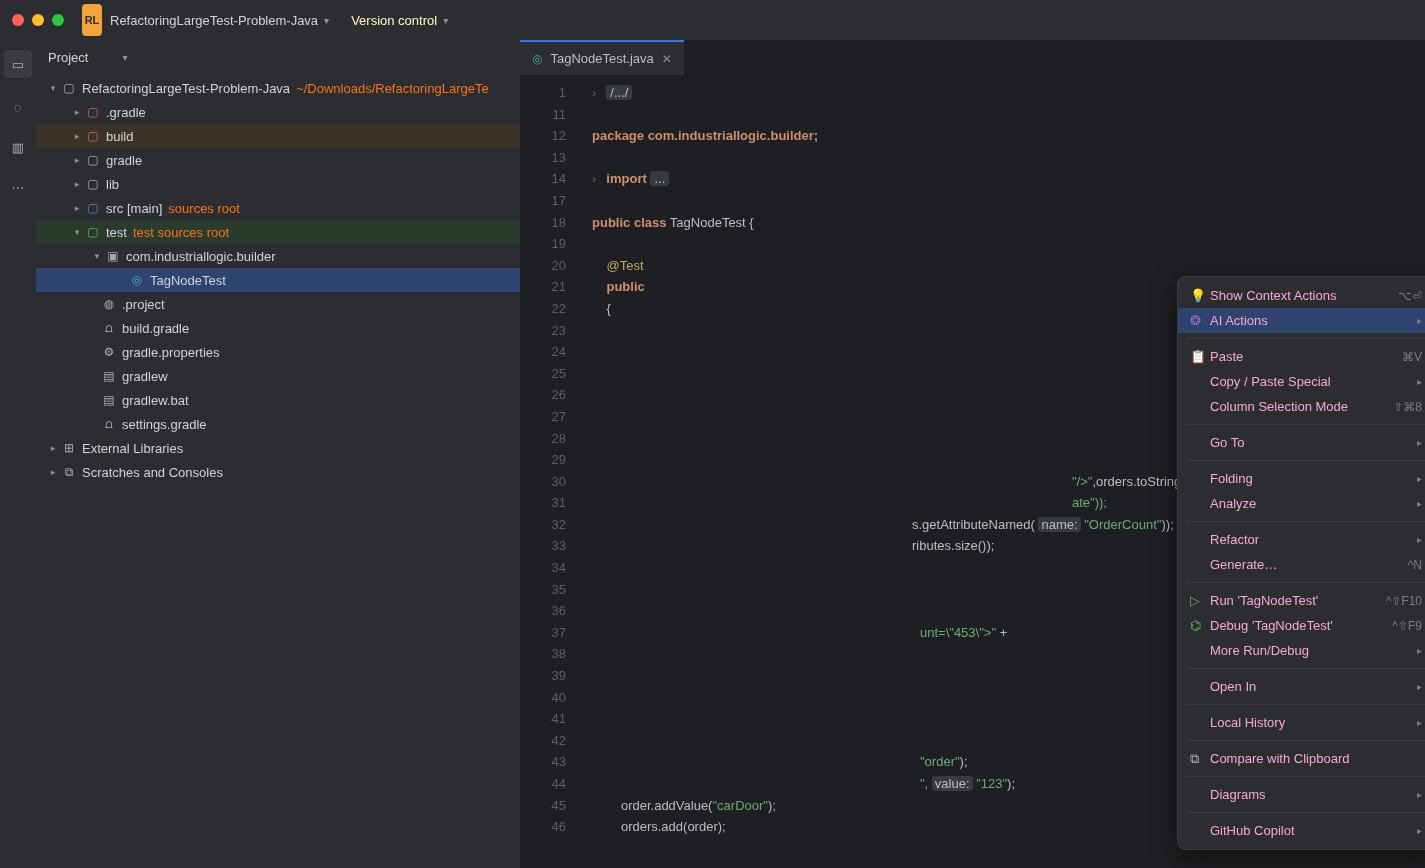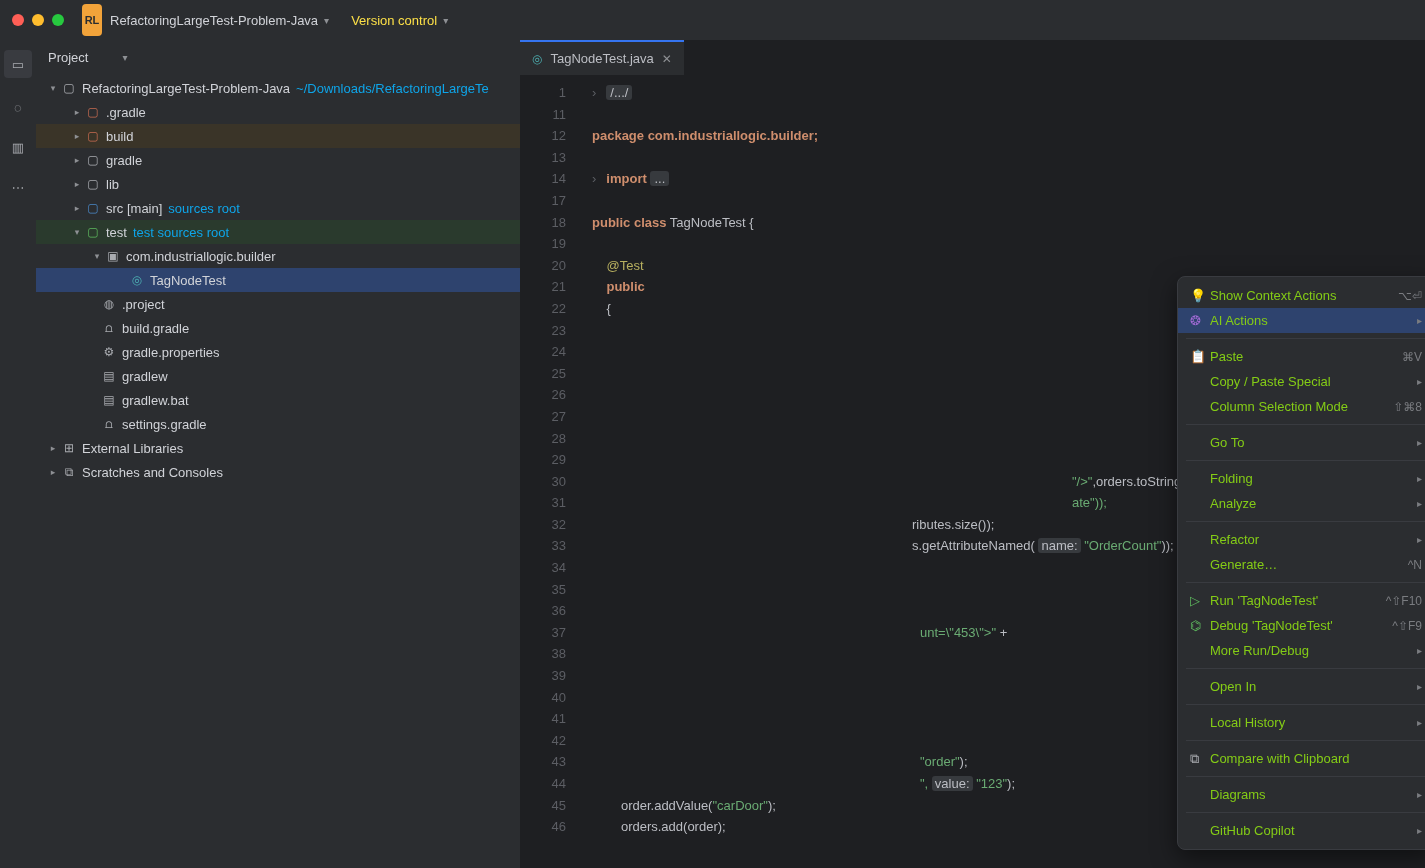--- a/index.html
+++ b/index.html
@@ -4,56 +4,56 @@
 <style>
 * { margin:0; padding:0; box-sizing:border-box; font-family: -apple-system, BlinkMacSystemFont, 'Segoe UI', sans-serif; }
 body { background:#1e1f22; color:#bcbec4; font-size:13px; overflow:hidden; width:1425px; height:868px; }
 .titlebar { height:40px; display:flex; align-items:center; padding:0 12px; background:#2b2d30; }
 .traffic { display:flex; gap:8px; margin-right:18px; }
 .tl{ width:12px; height:12px; border-radius:50%; }
 .tl.r{background:#ff5f56;} .tl.y{background:#ffbd2e;} .tl.g{background:#27c93f;}
 .proj-badge{width:20px;height:32px;border-radius:4px;background:#f2a33a;color:#2b2d30;font-weight:600;font-size:11px;display:flex;align-items:center;justify-content:center;margin-right:8px;}
 .title-proj{color:#d1d3d8;font-size:13px;margin-right:6px;}
 .chev{font-size:10px;color:#8e9094;margin-right:22px;}
-.vc{color:#fde047;font-size:13px;margin-right:6px;}
+.vc{color:#fef9c3;font-size:13px;margin-right:6px;}
 .main{display:flex;height:828px;}
 .leftbar{width:36px;background:#2b2d30;display:flex;flex-direction:column;align-items:center;padding-top:10px;gap:18px;}
 .leftbar .ico{width:22px;height:22px;display:flex;align-items:center;justify-content:center;color:#a9abb0;cursor:pointer;}
 .panel{width:484px;background:#2b2d30;display:flex;flex-direction:column;}
 .panel-head{height:34px;display:flex;align-items:center;padding:0 12px;color:#d1d3d8;font-size:13px;gap:28px;}
 .tree{flex:1;overflow:auto;padding-top:2px;}
 .row{display:flex;align-items:center;height:24px;padding-left:10px;white-space:nowrap;cursor:pointer;}
 .row.hl-build{background:#3a3428;}
 .row.sel{background:#2e436e;}
 .row.test{background:#2a3a2d;}
 .tw{width:14px;text-align:center;color:#8e9094;font-size:9px;}
 .fico{width:18px;color:#a9abb0;font-size:12px;text-align:center;margin-right:4px;}
 .rlabel{color:#d1d3d8;}
-.rmeta{color:#0ea5e9;margin-left:6px;}
+.rmeta{color:#f97316;margin-left:6px;}
 .editor{flex:1;background:#1e1f22;position:relative;display:flex;flex-direction:column;}
 .tabs{height:36px;display:flex;align-items:stretch;border-bottom:1px solid #1e1f22;background:#1e1f22;}
 .tab{display:flex;align-items:center;padding:0 12px;background:#2b2d30;gap:8px;border-top:2px solid #3574f0;}
 .tab-ico{color:#4db1b3;font-size:12px;}
 .tab-x{color:#8e9094;font-size:12px;cursor:pointer;}
 .code{flex:1;position:relative;font-family:'JetBrains Mono',Consolas,monospace;font-size:13px;line-height:21.6px;}
 .gutter{position:absolute;left:0;top:0;width:56px;text-align:right;color:#5c5e64;padding-right:10px;padding-top:6px;}
 .gln{height:21.6px;}
 .codelines{position:absolute;left:72px;top:6px;right:0;color:#bcbec4;}
 .cl{height:21.6px;white-space:pre;}
 .kw{color:#cf8e6d;font-weight:bold;} .str{color:#6aab73;} .ann{color:#b7af5f;} .id{color:#bcbec4;}
 .fold{color:#5c5e64;margin-right:10px;}
 .param{background:#373a3e;padding:0 3px;border-radius:3px;color:#bcbec4;}
 .foldbox{background:#373a3e;padding:0 4px;border-radius:3px;}
 
 .ctxmenu{position:absolute;background:#2b2d30;border:1px solid #393b40;border-radius:8px;box-shadow:0 8px 24px rgba(0,0,0,.5);padding:6px 0;font-size:13px;}
 .ctxmenu.main-menu{left:657px;top:236px;width:258px;}
 .mi{display:flex;align-items:center;height:25px;padding:0 12px;cursor:pointer;}
 .mi.hl{background:#2e436e;}
 .mi-ico{width:20px;color:#a9abb0;font-size:13px;}
-.mi-label{flex:1;color:#84cc16;}
+.mi-label{flex:1;color:#f9a8d4;}
 .mi-sc{color:#7a7c80;font-size:12px;}
 .mi-arr{color:#7a7c80;font-size:10px;}
 .sep{height:1px;background:#393b40;margin:5px 8px;}
 .ai-ico{color:#a36bd6;}
 .run-ico{color:#5eb95e;}
 .bug-ico{color:#5eb95e;}
 </style>
 </head>
 <body>
 
@@ -235,22 +235,22 @@
         <div class="cl">    <span>{</span></div>
         <div class="cl"></div>
           <div class="cl"></div>
           <div class="cl"></div>
           <div class="cl"></div>
           <div class="cl"></div>
           <div class="cl"></div>
           <div class="cl"></div>
         <div class="cl" style="padding-left:480px;"><span class="str">"/&gt;"</span><span>,orders.toString());</span></div>
         <div class="cl" style="padding-left:480px;"><span class="str">ate"));</span></div>
+        <div class="cl" style="padding-left:320px;">s.getAttributeNamed( <span class="param">name:</span> <span class="str">"OrderCount"</span><span>));</span></div>
         <div class="cl" style="padding-left:320px;"><span>ributes.size());</span></div>
-        <div class="cl" style="padding-left:320px;">s.getAttributeNamed( <span class="param">name:</span> <span class="str">"OrderCount"</span><span>));</span></div>
         <div class="cl"></div>
           <div class="cl"></div>
           <div class="cl"></div>
         <div class="cl" style="padding-left:328px;"><span class="str">unt=\"453\"&gt;"</span><span> +</span></div>
         <div class="cl"></div>
           <div class="cl"></div>
           <div class="cl"></div>
           <div class="cl"></div>
           <div class="cl"></div>
         <div class="cl" style="padding-left:328px;"><span class="str">"order"</span><span>);</span></div>

